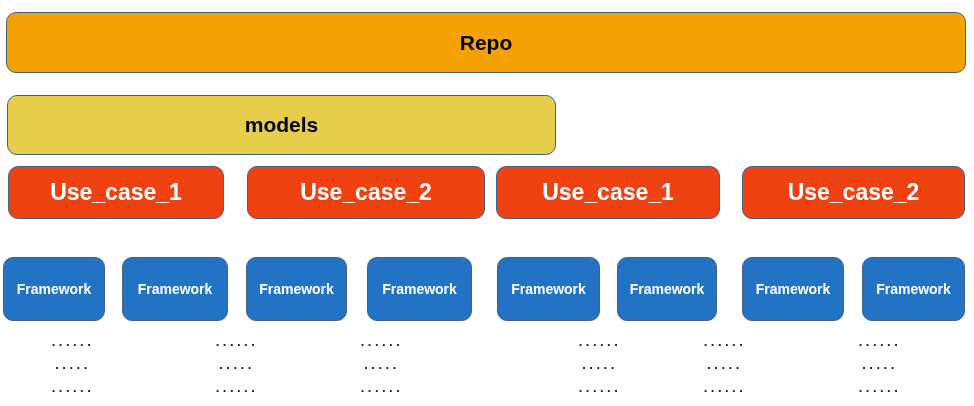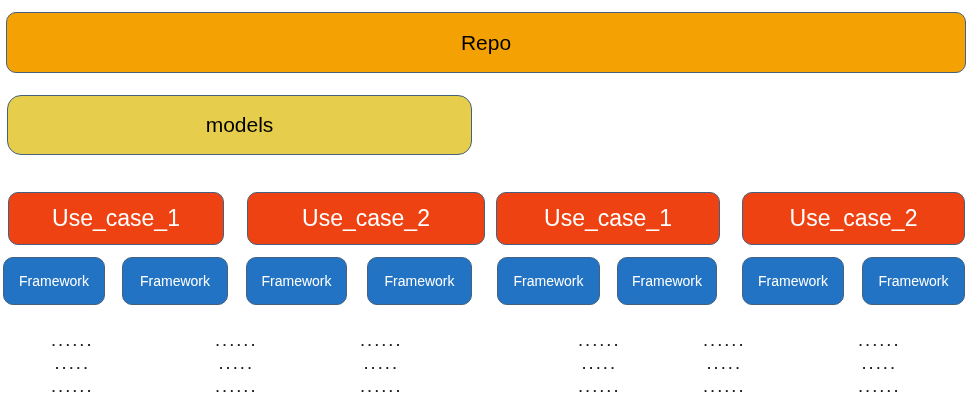--- a/index.html
+++ b/index.html
@@ -22,47 +22,48 @@
   }
   .box {
     position: absolute;
     display: flex;
     align-items: center;
     justify-content: center;
     box-sizing: border-box;
     border: 1.6px solid var(--border);
     border-radius: 10px;
     white-space: nowrap;
+    font-weight: bold;
   }
   .repo {
     left: 6px; top: 12px; width: 960px; height: 61px;
     background: var(--orange);
     color: var(--text-dark);
     font-size: 21px;
   }
   .cat {
     top: 95px; height: 60px;
     background: var(--yellow);
     color: var(--text-dark);
     font-size: 21px;
   }
-  .cat.models { left: 7px; width: 465px; border-radius: 14px; }
+  .cat.models { left: 7px; width: 549px; }
   .cat.benchmarks { left: 497px; width: 466px; }
   .uc {
-    top: 192px; height: 53px;
+    top: 166px; height: 53px;
     background: var(--red);
     color: var(--text-light);
     font-size: 23px;
   }
   .uc.p1 { left: 8px;   width: 216px; }
   .uc.p2 { left: 247px; width: 238px; }
   .uc.p3 { left: 496px; width: 224px; }
   .uc.p4 { left: 742px; width: 223px; }
   .fw {
-    top: 257px; height: 48px;
+    top: 257px; height: 64px;
     background: var(--blue);
     color: var(--text-light);
     font-size: 14px;
   }
   .fw.f1 { left: 3px;   width: 102px; }
   .fw.f2 { left: 122px; width: 106px; }
   .fw.f3 { left: 246px; width: 101px; }
   .fw.f4 { left: 367px; width: 105px; }
   .fw.f5 { left: 497px; width: 103px; }
   .fw.f6 { left: 617px; width: 100px; }

